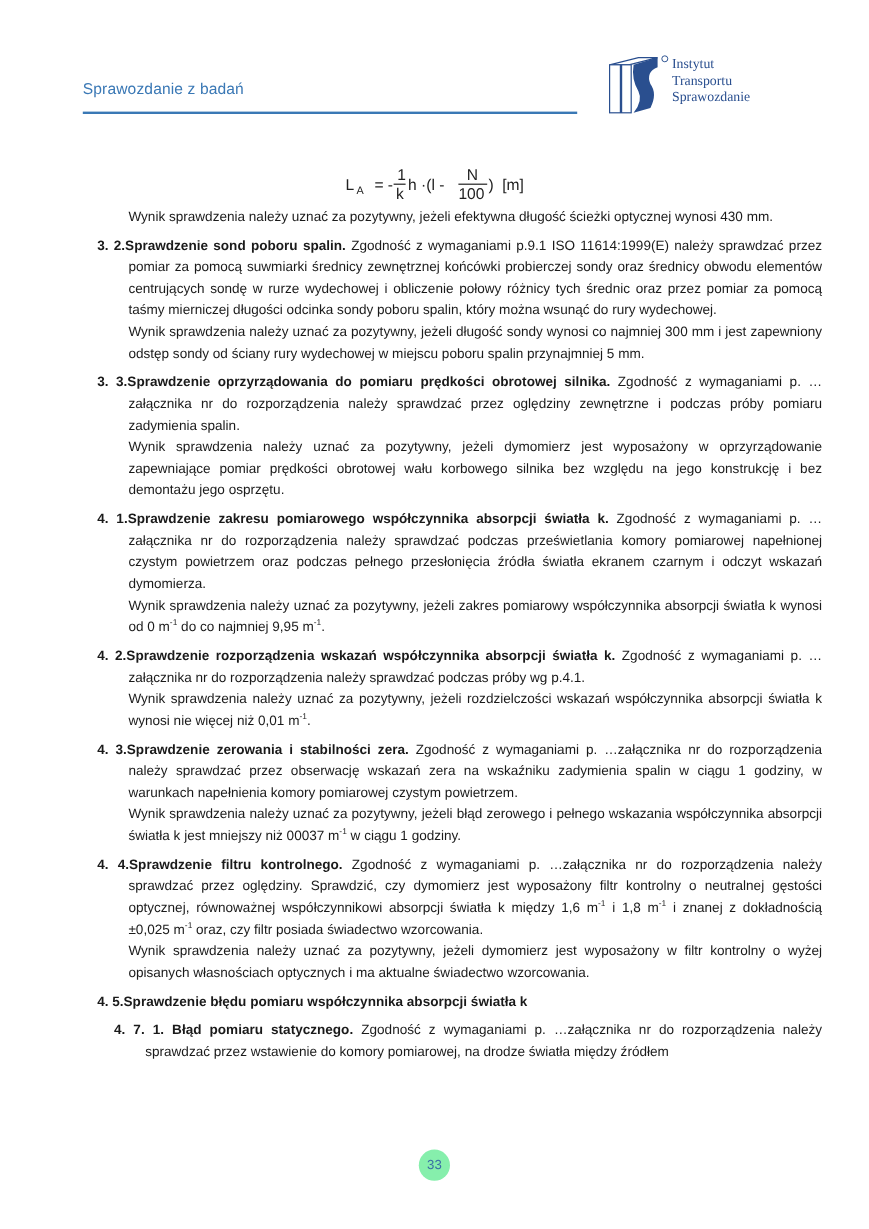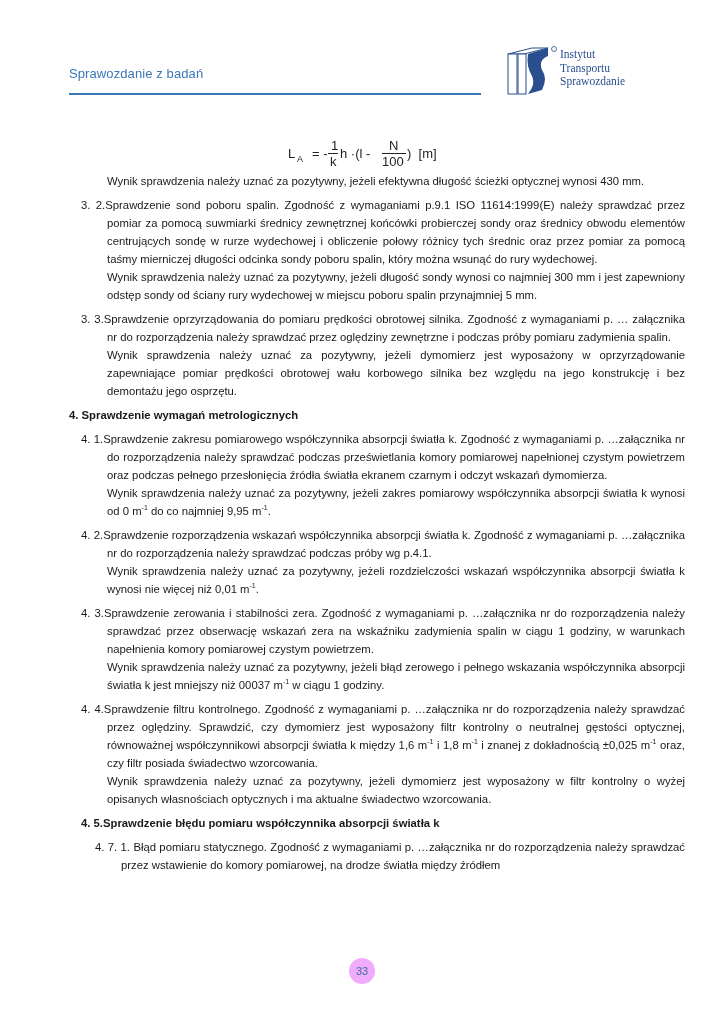--- a/index.html
+++ b/index.html
@@ -11,23 +11,23 @@
   .formula { position:absolute; left:288px; top:138px; width:160px; height:32px; font-family:"Liberation Sans", sans-serif; font-size:13px; color:#222; }
   .formula span { position:absolute; }
   .body-text { position:absolute; left:69px; top:172px; width:616px; font-size:11.3px; line-height:18px; }
   p { margin:0; }
   .para { padding-left:38px; text-align:justify; }
   .item { margin-top:6px; }
   .hang { padding-left:38px; text-indent:-26px; text-align:justify; }
   .hang2 { padding-left:38px; text-align:justify; }
   .sec { font-weight:bold; margin-top:6px; }
   .lvl3 { padding-left:52px; text-indent:-26px; text-align:justify; margin-top:6px; }
-  b { font-weight:normal; }
+  b { font-weight:bold; }
   sup { font-size:7px; line-height:0; }
-  .page-num { position:absolute; left:349px; top:958px; width:26px; height:26px; border-radius:50%; background:#f0abfc; color:#3a6ea5; font-size:11px; display:flex; align-items:center; justify-content:center; }
+  .page-num { position:absolute; left:349px; top:958px; width:26px; height:26px; border-radius:50%; background:#86efac; color:#3a6ea5; font-size:11px; display:flex; align-items:center; justify-content:center; }
 </style>
 </head>
 <body>
 
 <div class="header-title">Sprawozdanie z badań</div>
 <div class="header-rule"></div>
 
 <svg class="logo" viewBox="0 0 56 52">
   <polygon points="6,10 30,4 46,4 22,10" fill="#fff" stroke="#2a4f8f" stroke-width="1"></polygon>
   <rect x="6" y="10" width="9" height="40" fill="#fff" stroke="#2a4f8f" stroke-width="1"></rect>
@@ -61,21 +61,20 @@
   <div class="item">
     <p class="hang"><b>3. 2.</b><b>Sprawdzenie sond poboru spalin.</b><span> Zgodność z wymaganiami p.9.1 ISO 11614:1999(E) należy sprawdzać przez pomiar za pomocą suwmiarki średnicy zewnętrznej końcówki probierczej sondy oraz średnicy obwodu elementów centrujących sondę w rurze wydechowej i obliczenie połowy różnicy tych średnic oraz przez pomiar za pomocą taśmy mierniczej długości odcinka sondy poboru spalin, który można wsunąć do rury wydechowej.</span></p>
     <p class="hang2">Wynik sprawdzenia należy uznać za pozytywny, jeżeli długość sondy wynosi co najmniej 300 mm i jest zapewniony odstęp sondy od ściany rury wydechowej w miejscu poboru spalin przynajmniej 5 mm.</p>
   </div>
 
   <div class="item">
     <p class="hang"><b>3. 3.</b><b>Sprawdzenie oprzyrządowania do pomiaru prędkości obrotowej silnika.</b><span> Zgodność z wymaganiami p. … załącznika nr do rozporządzenia należy sprawdzać przez oględziny zewnętrzne i podczas próby pomiaru zadymienia spalin.</span></p>
     <p class="hang2">Wynik sprawdzenia należy uznać za pozytywny, jeżeli dymomierz jest wyposażony w oprzyrządowanie zapewniające pomiar prędkości obrotowej wału korbowego silnika bez względu na jego konstrukcję i bez demontażu jego osprzętu.</p>
   </div>
 
-  <p class="sec"><span>4.</span> <span>Sprawdzenie wymagań metrologicznych</span></p>
 
   <div class="item">
     <p class="hang"><b>4. 1.</b><b>Sprawdzenie zakresu pomiarowego współczynnika absorpcji światła k.</b><span> Zgodność z wymaganiami p. …załącznika nr do rozporządzenia należy sprawdzać podczas prześwietlania komory pomiarowej napełnionej czystym powietrzem oraz podczas pełnego przesłonięcia źródła światła ekranem czarnym i odczyt wskazań dymomierza.</span></p>
     <p class="hang2"><span>Wynik sprawdzenia należy uznać za pozytywny, jeżeli zakres pomiarowy współczynnika absorpcji światła k wynosi od 0 m</span><sup>-1</sup><span> do co najmniej 9,95 m</span><sup>-1</sup><span>.</span></p>
   </div>
 
   <div class="item">
     <p class="hang"><b>4. 2.</b><b>Sprawdzenie rozporządzenia wskazań współczynnika absorpcji światła k.</b><span> Zgodność z wymaganiami p. …załącznika nr do rozporządzenia należy sprawdzać podczas próby wg p.4.1.</span></p>
     <p class="hang2"><span>Wynik sprawdzenia należy uznać za pozytywny, jeżeli rozdzielczości wskazań współczynnika absorpcji światła k wynosi nie więcej niż 0,01 m</span><sup>-1</sup><span>.</span></p>
   </div>

